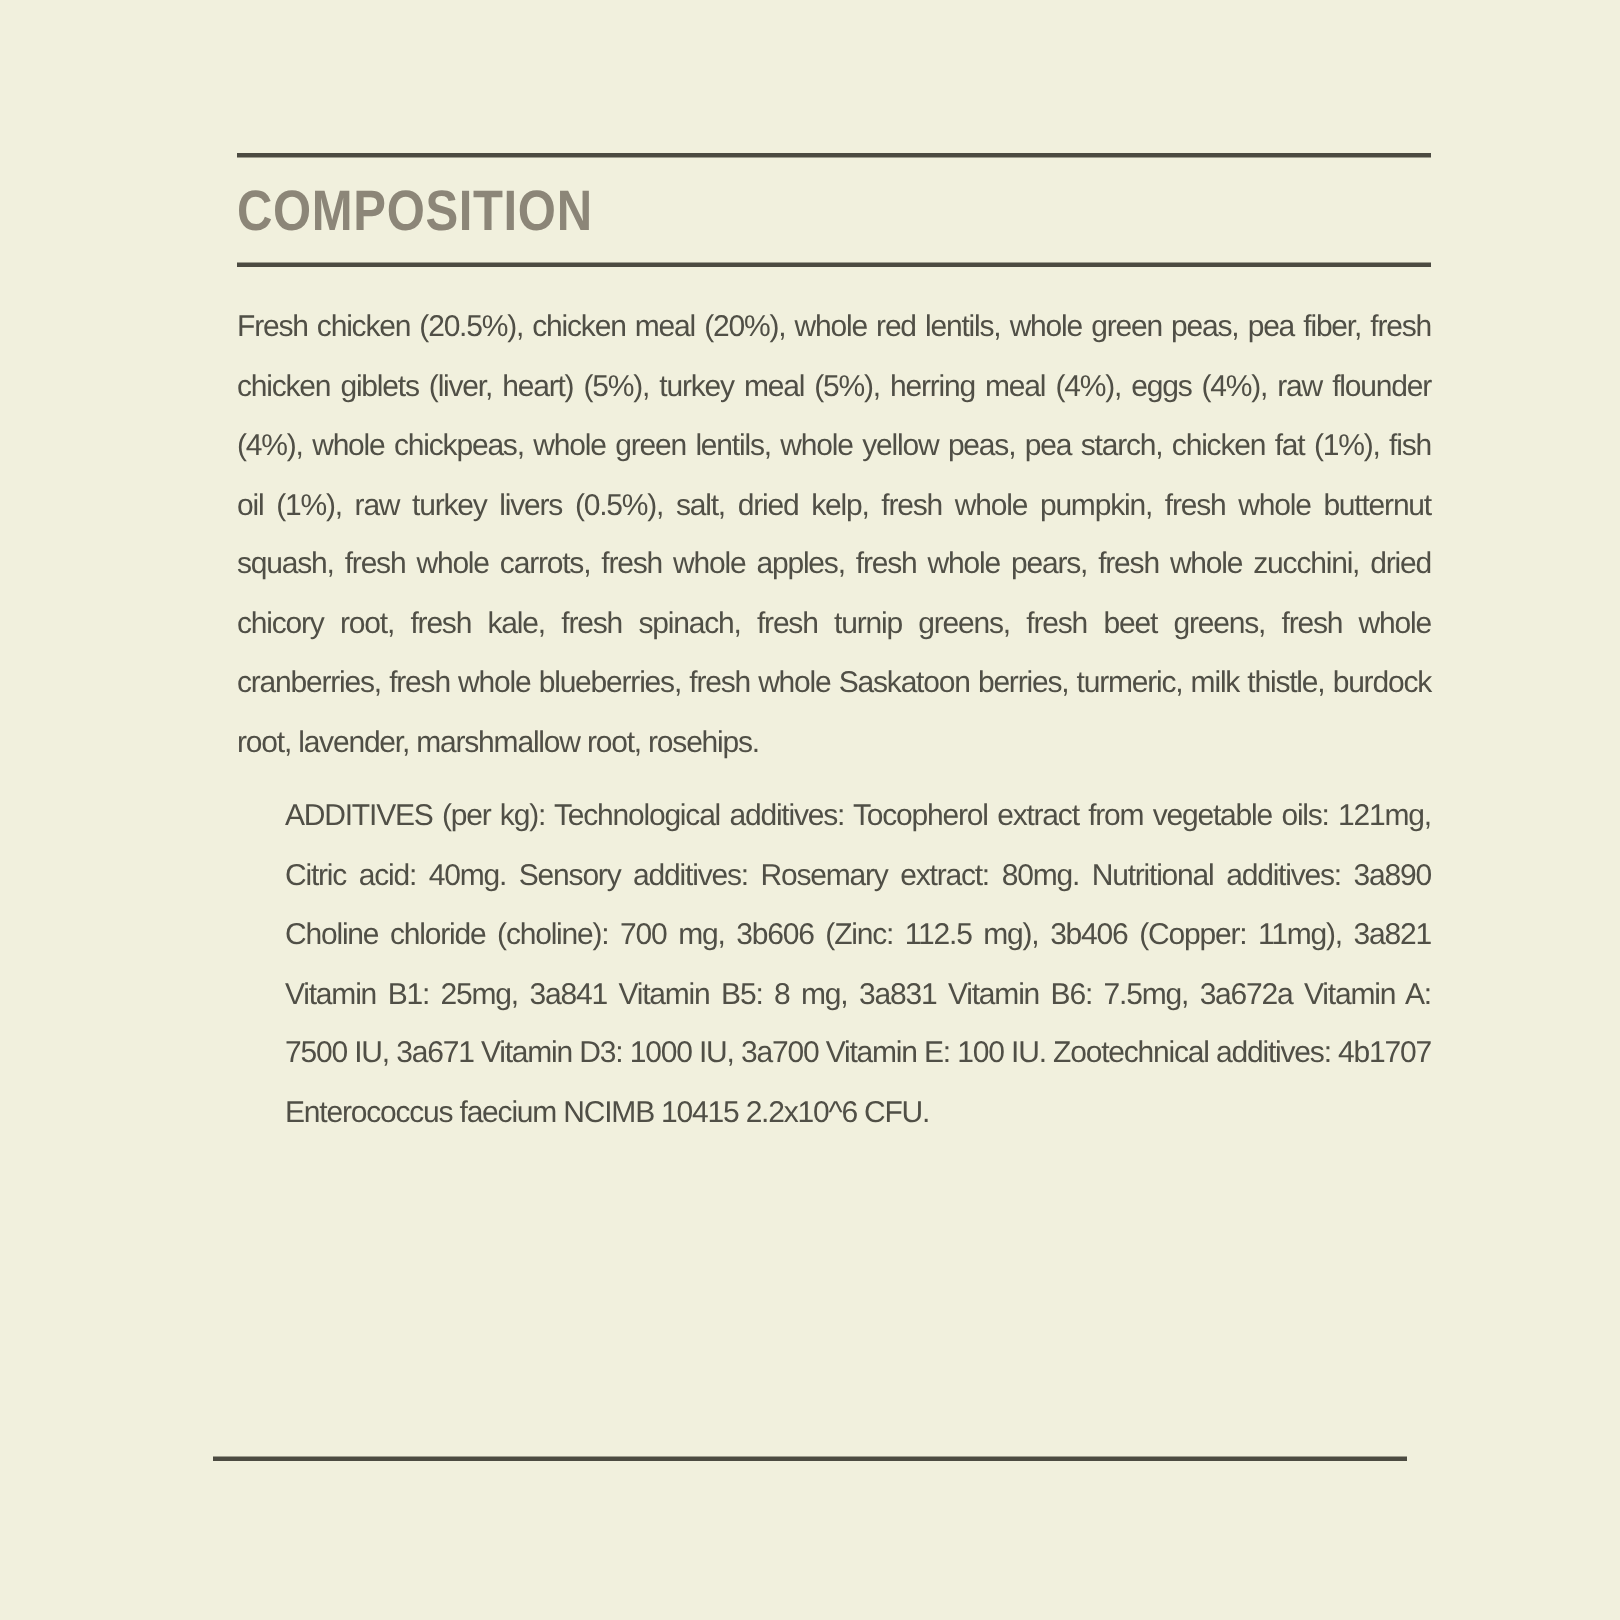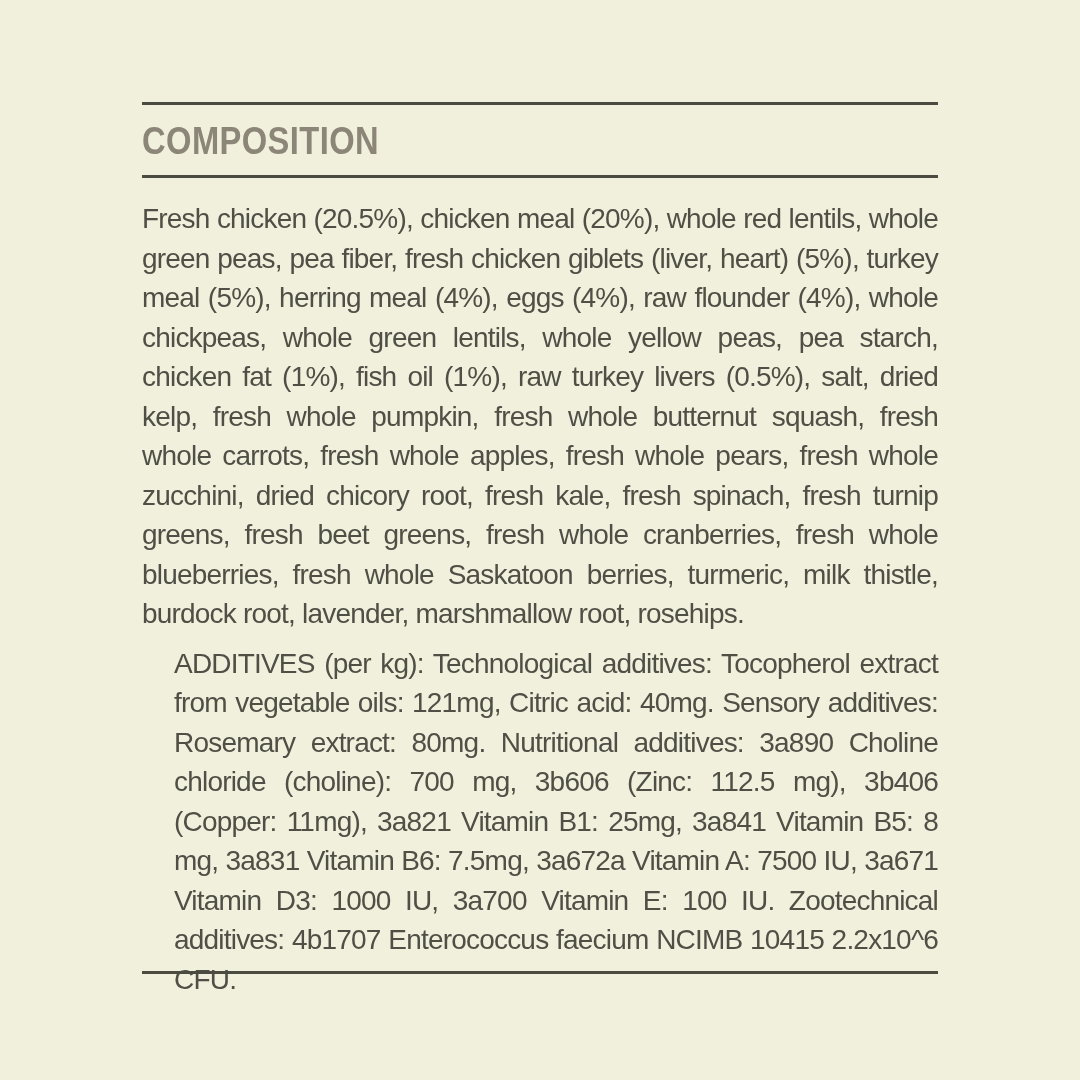--- a/index.html
+++ b/index.html
@@ -9,21 +9,21 @@
   body {
     width: 1080px;
     height: 1080px;
     background: #f1f0dd;
     font-family: "Liberation Sans", sans-serif;
     overflow: hidden;
     position: relative;
   }
   .label-panel {
     position: absolute;
-    left: 142px;
+    left: 158px;
     top: 0;
     width: 796px;
   }
   .rule {
     height: 3px;
     background: #4c4b41;
     border: none;
   }
   .rule-top {
     margin-top: 102px;
@@ -43,21 +43,21 @@
     line-height: 1.0;
     font-weight: bold;
     letter-spacing: 0.5px;
     color: #8c8678;
     transform: scaleX(0.86);
     transform-origin: left center;
   }
   .body-paragraph {
     margin: 0;
     color: #504f46;
-    font-size: 28px;
+    font-size: 20px;
     line-height: 39.5px;
     letter-spacing: -0.8px;
     text-align: justify;
     font-weight: normal;
   }
   .composition-paragraph {
     margin-top: 21px;
   }
   .additives-paragraph {
     margin-top: 10px;

